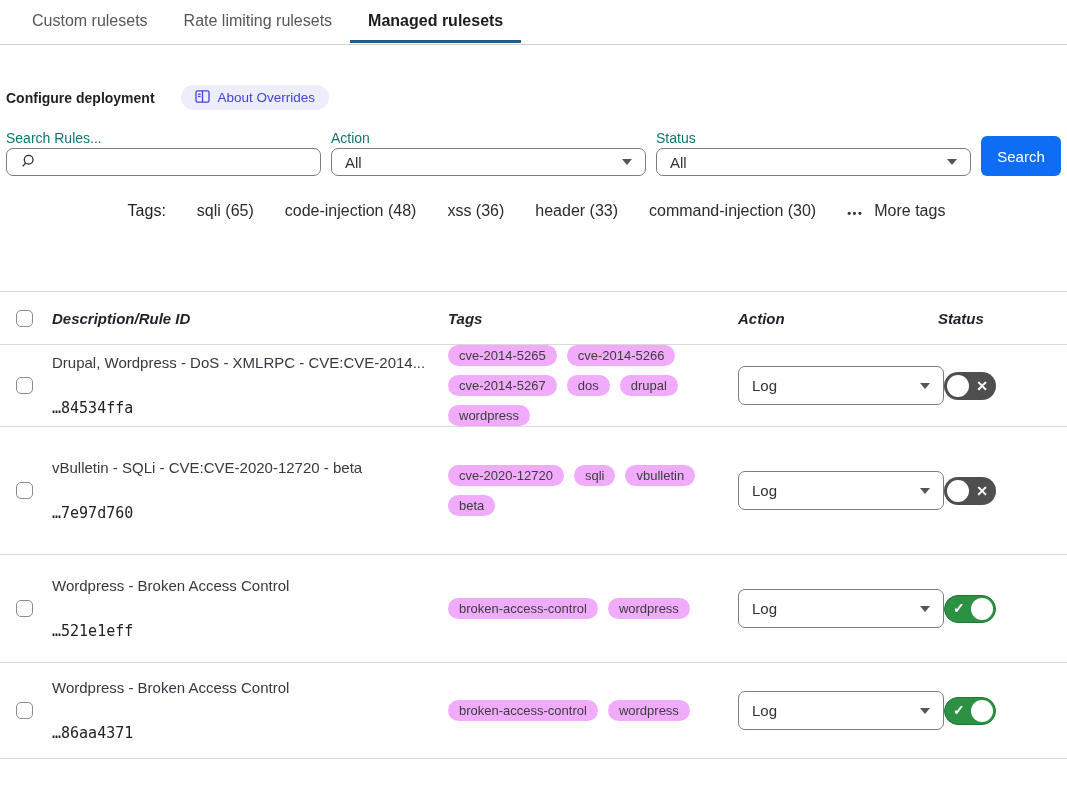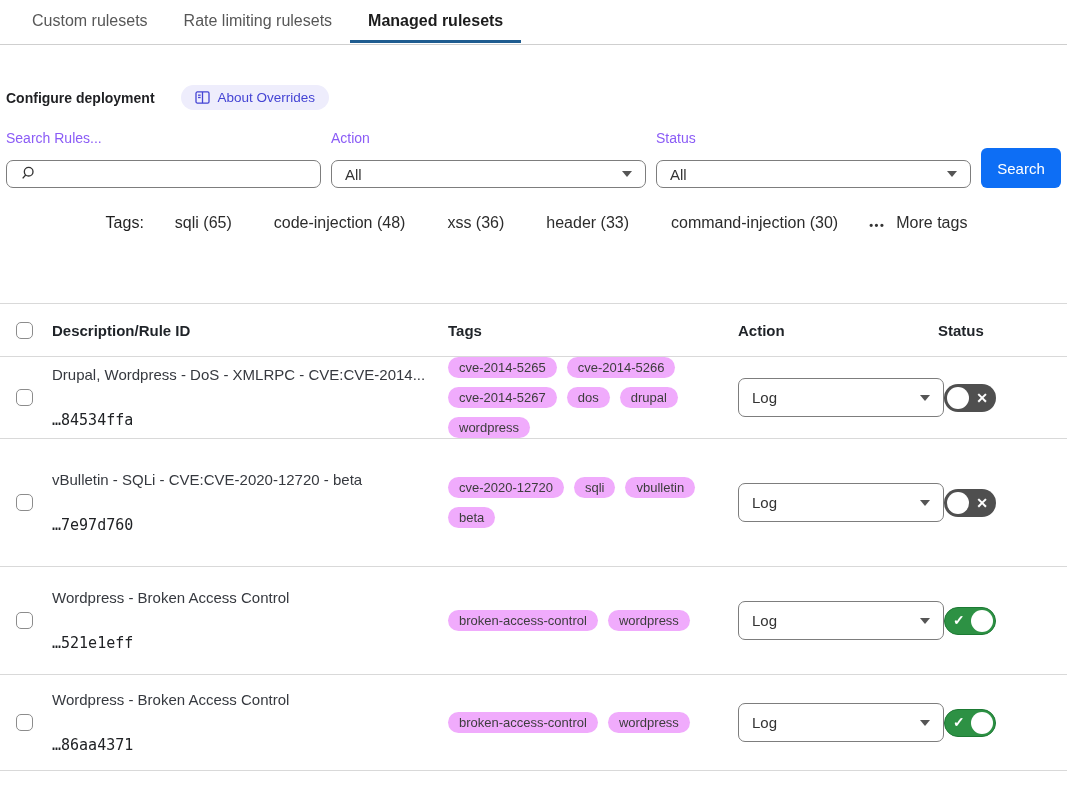--- a/index.html
+++ b/index.html
@@ -8,28 +8,28 @@
 
   
   .tabbar { display:flex; align-items:flex-start; border-bottom:1px solid #cfcfcf; padding-left:14px; height:45px; }
   .tab { padding:12px 18px 10px; font-size:16px; color:#575757; cursor:pointer;
          border-bottom:3px solid transparent; margin-bottom:-1px; white-space:nowrap; }
   .tab.active { color:#1c1c1c; font-weight:700; border-bottom-color:#1f5c90; }
 
   
   .head-row { display:flex; align-items:center; gap:26px; margin:40px 0 0 6px; }
   .page-title { font-size:14px; font-weight:700; color:#1f2023; }
-  .badge { display:inline-flex; align-items:center; gap:8px; background:#eeedfc; color:#4444d4;
+  .badge { display:inline-flex; gap:8px; background:#eeedfc; color:#4444d4;
            border-radius:14px; padding:5px 14px; font-size:13.5px; cursor:pointer; }
   .badge svg { display:block; }
 
   
   .filters { display:flex; margin:20px 6px 0 6px; gap:10px; align-items:flex-end; }
   .fgroup { display:flex; flex-direction:column; }
-  .flabel { font-size:14px; color:#8b5cf6; margin-bottom:14px; }
+  .flabel { font-size:14px; color:#0f766e; margin-bottom:2px; }
   .control { width:315px; height:28px; border:1px solid #7d7d7d; border-radius:7px; background:#fff;
              display:flex; align-items:center; padding:0 13px; font-size:15px; color:#333; }
   .search-box input { border:none; outline:none; flex:1; font-size:15px; margin-left:9px;
                       font-family:"Liberation Sans", sans-serif; background:transparent; }
   .select { justify-content:space-between; cursor:pointer; }
   .caret { width:0; height:0; border-left:5px solid transparent; border-right:5px solid transparent;
            border-top:6px solid #555; }
   .search-btn { width:85px; height:40px; background:#0d6ef5; color:#fff; border:none; border-radius:6px;
                 font-size:15px; font-family:"Liberation Sans", sans-serif; cursor:pointer; }
 
@@ -37,21 +37,21 @@
   .tagsbar { display:flex; align-items:center; gap:31px; margin:26px 0 0 6px; font-size:16px;justify-content:center; }
   .tagsbar .tlabel { color:#1f1f1f; }
   .taglink { color:#2c2c2c; cursor:pointer; white-space:nowrap; }
   .moretags { display:flex; align-items:center; gap:11px; cursor:pointer; color:#2c2c2c; }
   .dots { font-size:11px; font-weight:700; letter-spacing:1.5px; color:#333; padding-top:3px; }
 
   
   .table { margin-top:71px; border-top:1px solid #d9d9d9; }
   .trow, .thead { display:grid; grid-template-columns:36px 396px 290px 200px 1fr;
                   align-items:center; padding-left:16px; border-bottom:1px solid #d9d9d9; }
-  .thead { height:53px; font-weight:700; font-size:15px; color:#1f2328; }
+  .thead { height:53px; font-weight:700; font-size:15px; color:#1f2328;font-style:italic; }
   .trow:nth-of-type(2) { min-height:128px; }
   .trow:nth-of-type(3) { min-height:108px; }
   .trow:nth-of-type(4) { min-height:96px; }
   .trow:nth-of-type(5) { min-height:93px; }
   .cb { width:17px; height:17px; border:1.5px solid #8c8c8c; border-radius:5px; background:#fff;
         display:inline-block; cursor:pointer; }
   .title { font-size:15px; color:#36393f; white-space:nowrap; overflow:hidden; }
   .rid { font-family:"DejaVu Sans Mono", monospace; font-size:15px; color:#202225; margin-top:28px; }
   .tagcell { display:flex; flex-wrap:wrap; gap:9px 10px; padding-right:24px; }
   .pill { background:#f0abfc; color:#3d3d3d; font-size:13px; padding:3px 11px; border-radius:11px;
@@ -122,21 +122,21 @@
     <div class="control select">
       <span class="sel-val">All</span>
       <span class="caret"></span>
     </div>
   </div>
   <button class="search-btn">Search</button>
 </div>
 
 <div class="tagsbar">
   <span class="tlabel">Tags:</span>
-  <span id="taglinks" style="display:flex;gap:42px;">
+  <span id="taglinks" style="display:flex;gap:31px;">
       <span class="taglink">sqli (65)</span>
       <span class="taglink">code-injection (48)</span>
       <span class="taglink">xss (36)</span>
       <span class="taglink">header (33)</span>
       <span class="taglink">command-injection (30)</span>
     </span>
   <span class="moretags">
     <span class="dots">•••</span>
     <span>More tags</span>
   </span>

